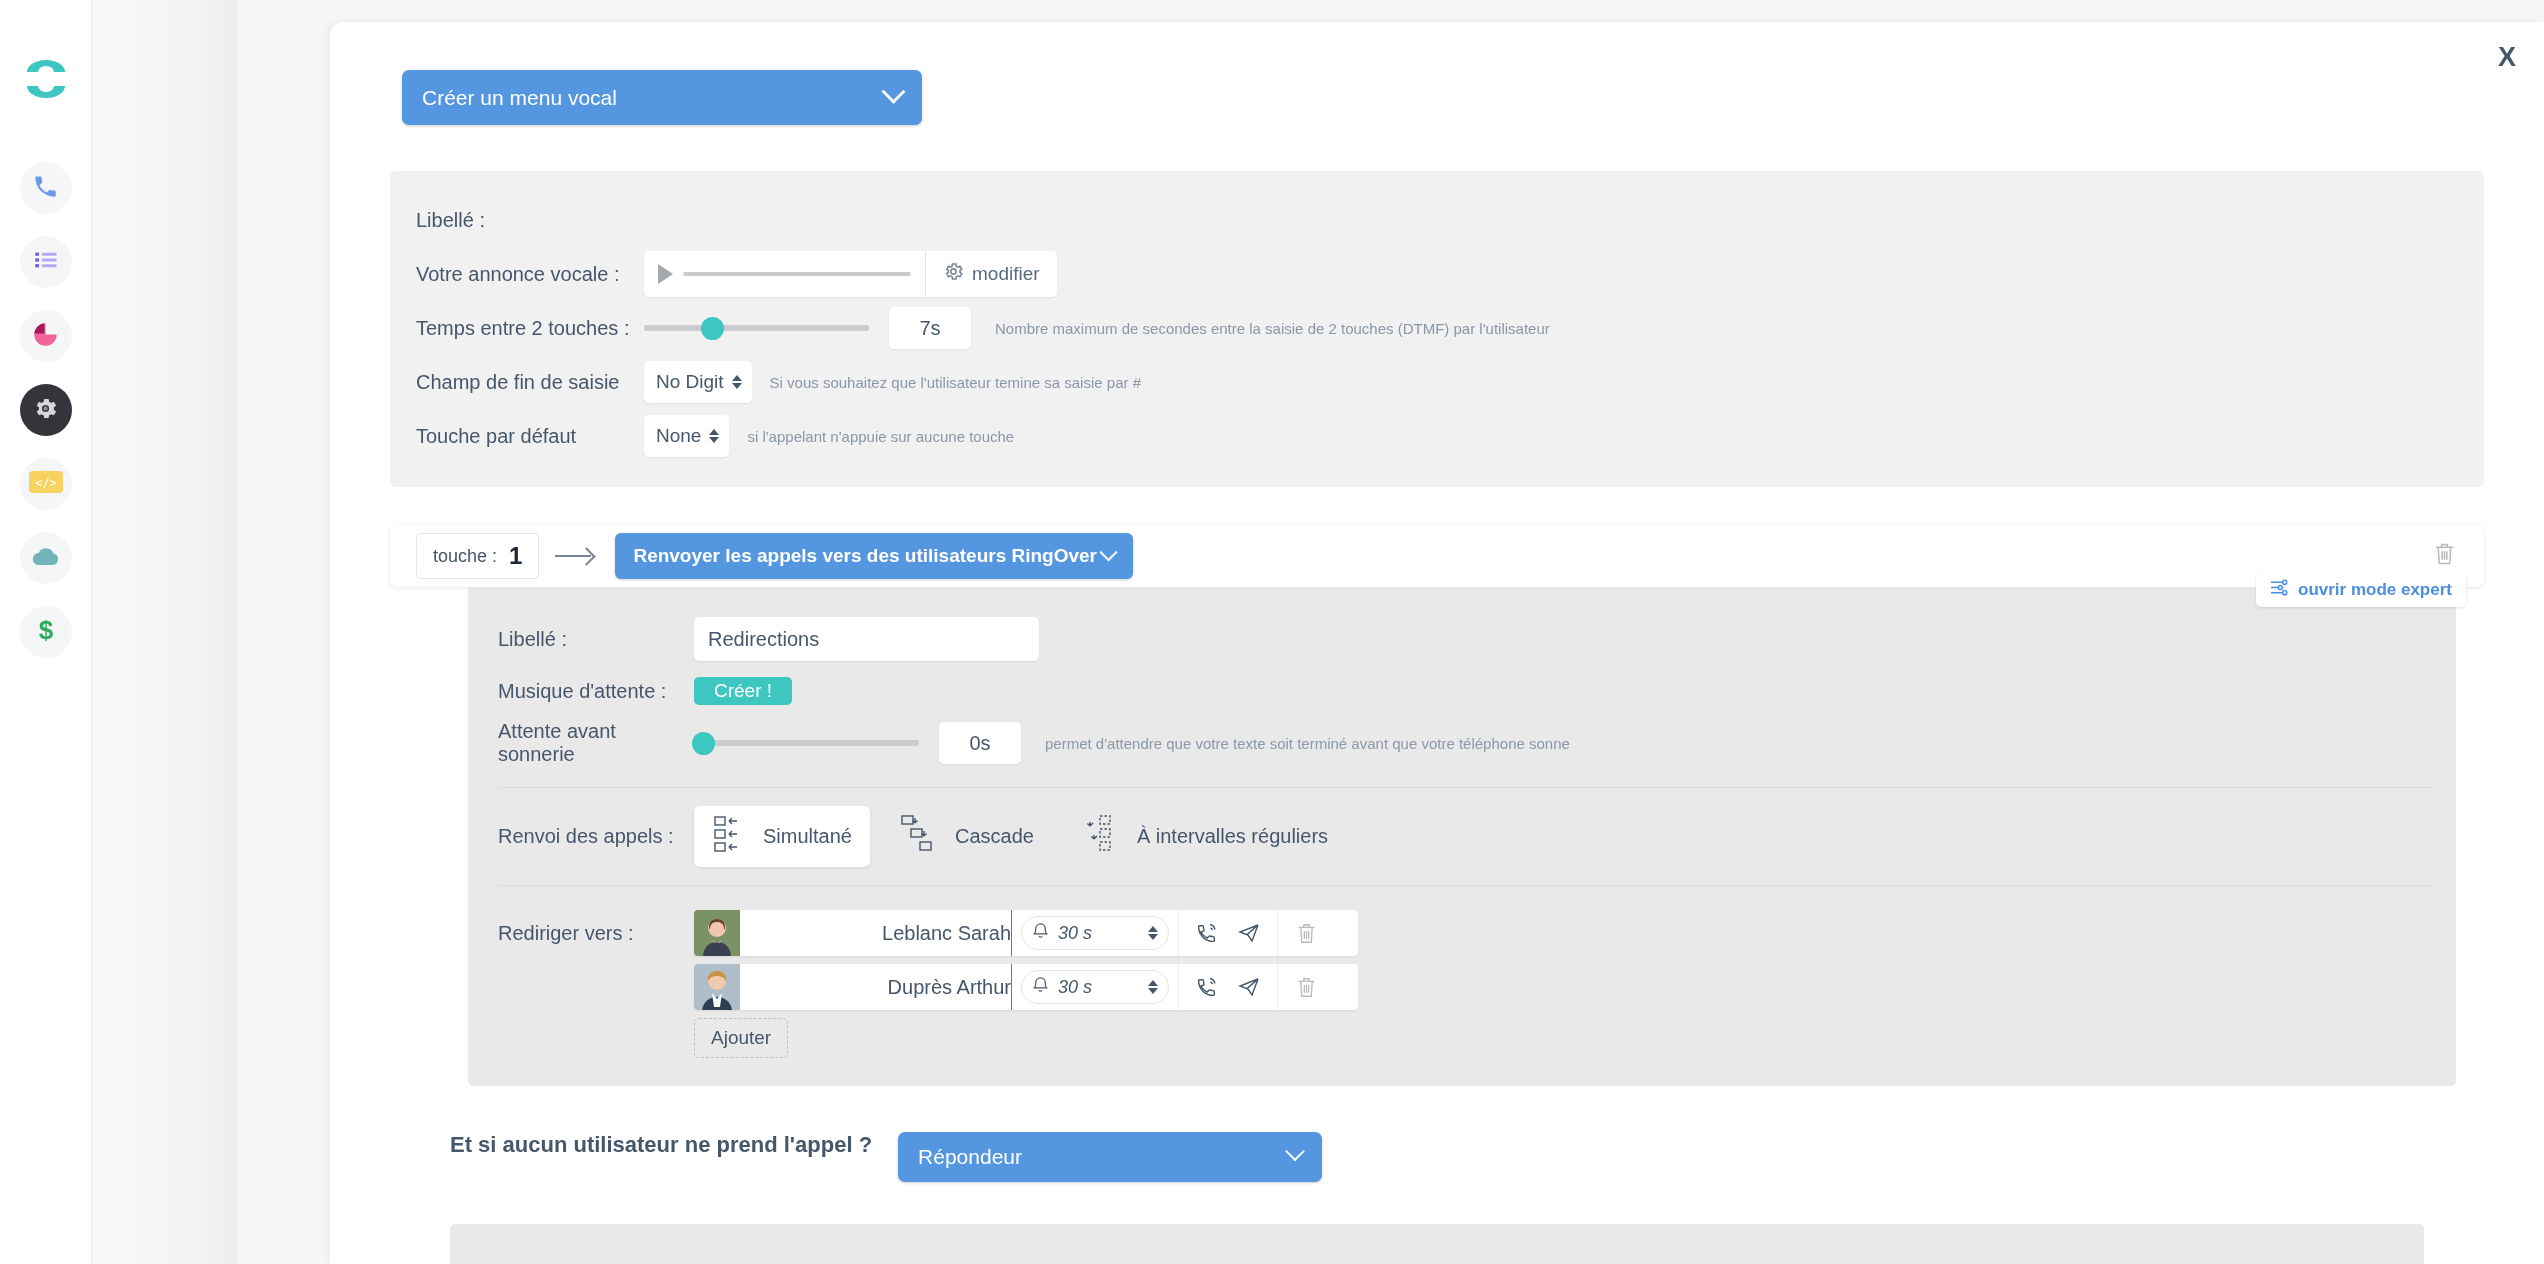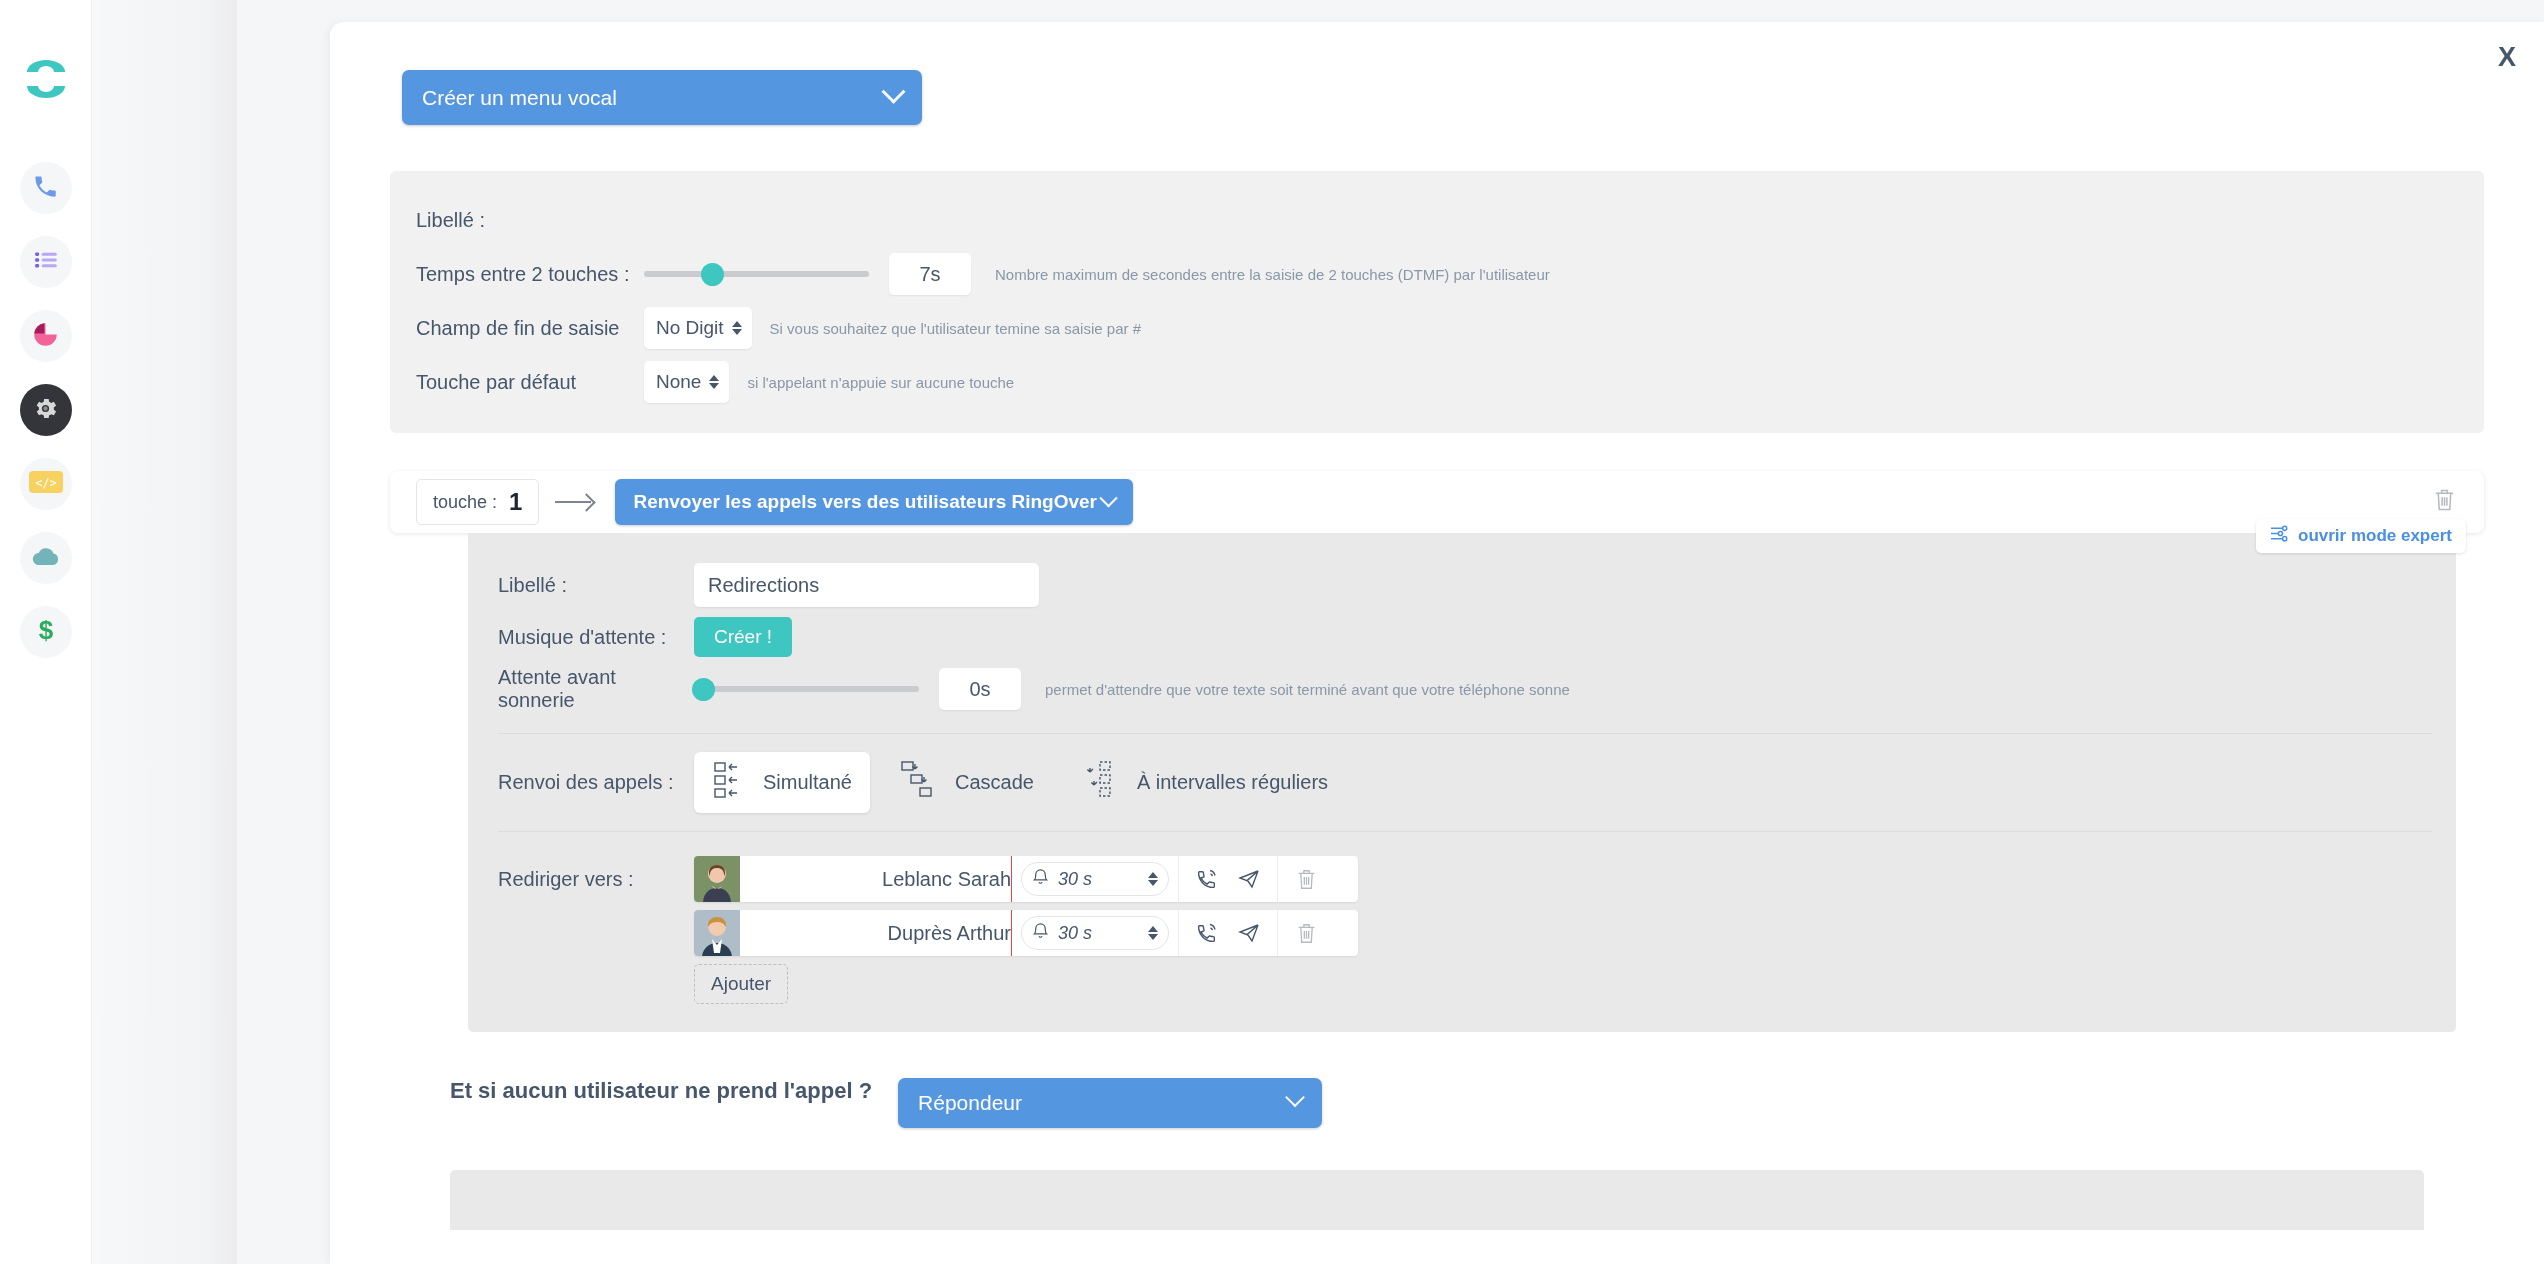--- a/index.html
+++ b/index.html
@@ -207,21 +207,21 @@
     position: absolute; right: -10px; top: -14px;
     background: #ffffff; border-radius: 5px;
     height: 34px; display: flex; align-items: center; gap: 9px;
     padding: 0 14px; color: #4a8fe0; font-size: 17px; font-weight: 700;
     box-shadow: 0 1px 3px rgba(0,0,0,.12); cursor: pointer;
   }
   .inner-row { display: flex; align-items: center; min-height: 52px; padding-left: 30px; }
   .inner-label { color: #46566b; font-size: 20px; width: 196px; min-width: 196px; }
   .teal-btn {
     background: #3ec6c0; color: #ffffff; border: none;
-    border-radius: 5px; height: 40px; padding: 0 20px;
+    border-radius: 5px; height: 28px; padding: 0 20px;
     font-size: 19px; cursor: pointer; font-family: "Liberation Sans", sans-serif;
   }
   .divider { height: 1px; background: #dcdcdc; margin: 18px 24px 18px 30px; }
 
   
   .fwd-opt {
     display: flex; align-items: center; gap: 13px;
     padding: 8px 18px; border-radius: 6px; cursor: pointer;
     color: #46566b; font-size: 20px;
   }
@@ -360,20 +360,38 @@
           <span class="chev"></span>
         </div>
       </div>
 
       <div class="grey-block">
 
         <div class="frow">
           <span class="flabel">Libellé :</span>
         </div>
 
+        <div class="frow">
+          <span class="flabel">Votre annonce vocale :</span>
+          <div class="audio-wrap">
+            <div class="audio-main">
+              <span class="play-tri"></span>
+              <span class="audio-bar"></span>
+            </div>
+            <div class="modifier-btn">
+              <span>
+                <svg width="21" height="21" viewBox="0 0 24 24" fill="none" stroke="#7b8594" stroke-width="1.8">
+                  <circle cx="12" cy="12" r="3"></circle>
+                  <path d="M19.4 13a7.8 7.8 0 0 0 0-2l2-1.6-2-3.4-2.4 1a7.6 7.6 0 0 0-1.8-1l-.4-2.5h-4l-.4 2.5c-.6.2-1.2.6-1.8 1l-2.4-1-2 3.4 2 1.6a7.8 7.8 0 0 0 0 2l-2 1.6 2 3.4 2.4-1c.6.4 1.2.8 1.8 1l.4 2.5h4l.4-2.5c.6-.2 1.2-.6 1.8-1l2.4 1 2-3.4z"></path>
+                </svg>
+              </span>
+              <span>modifier</span>
+            </div>
+          </div>
+        </div>
 
         <div class="frow">
           <span class="flabel">Temps entre 2 touches :</span>
           <div class="slider-wrap">
             <span class="slider-track"></span>
             <span class="slider-knob" id="knob1" style="left: calc(30% - 11px);"></span>
           </div>
           <div class="time-box">7s</div>
           <span class="hint">Nombre maximum de secondes entre la saisie de 2 touches (DTMF) par l'utilisateur</span>
         </div>

